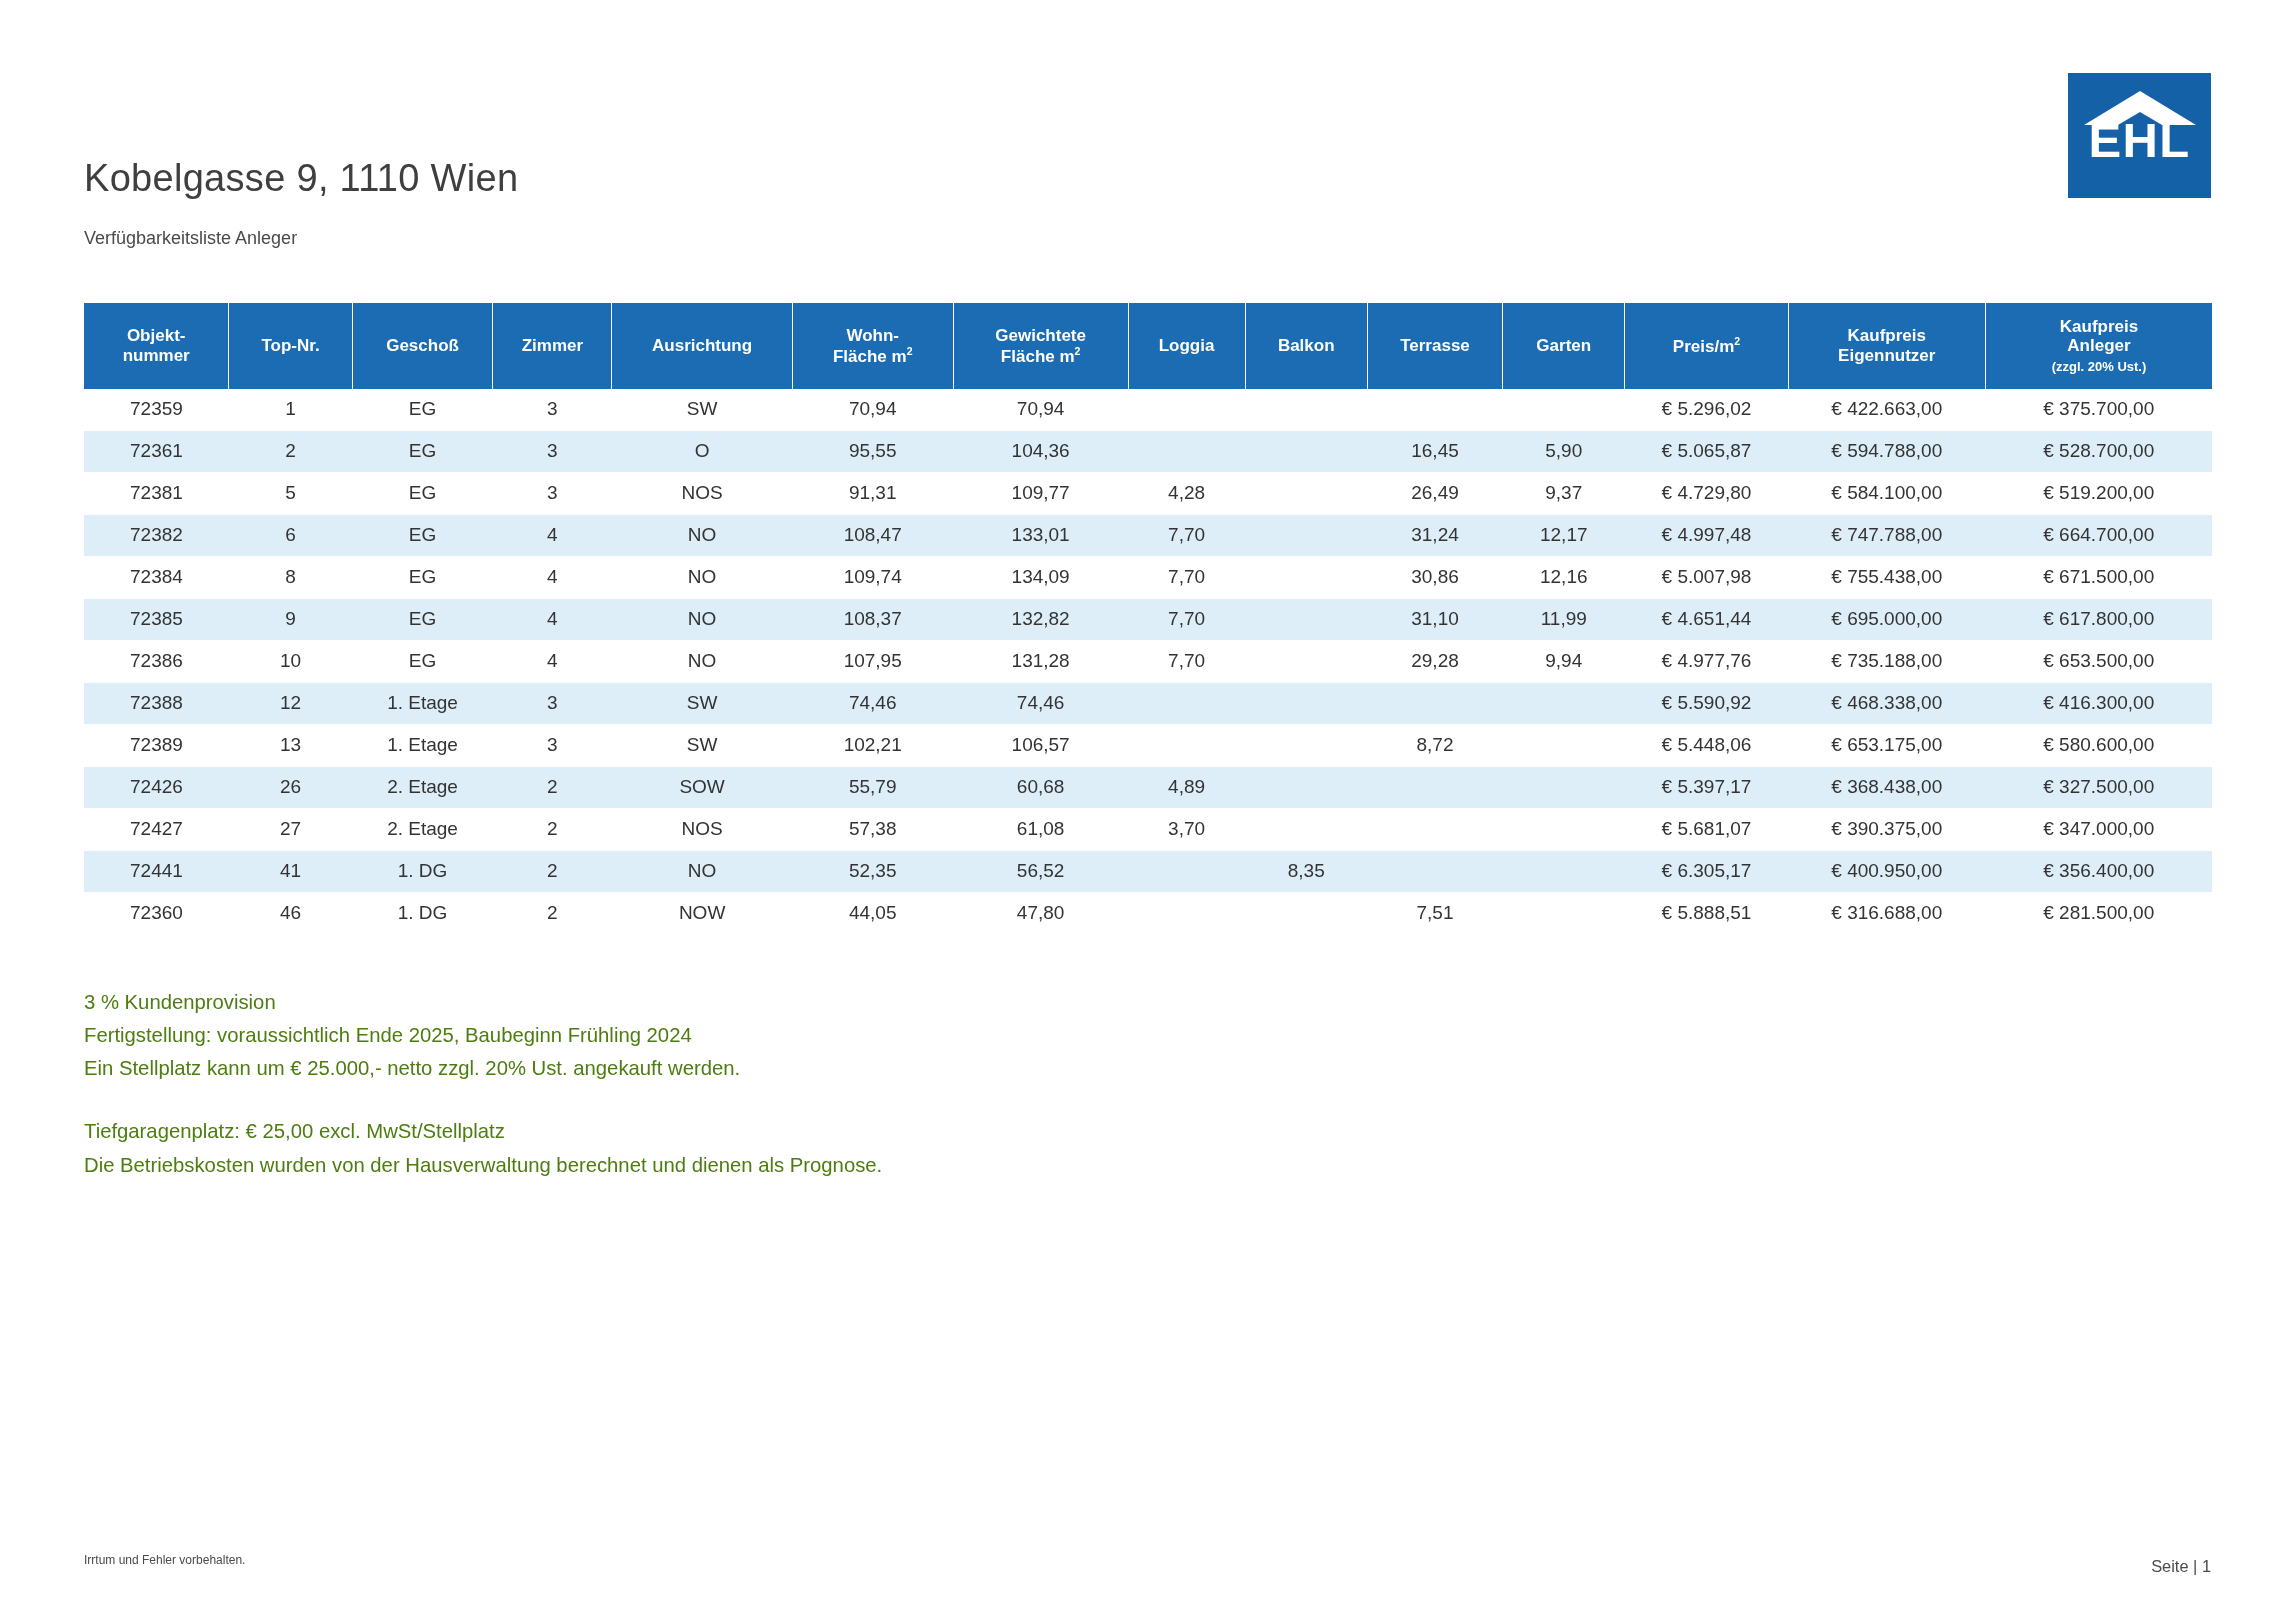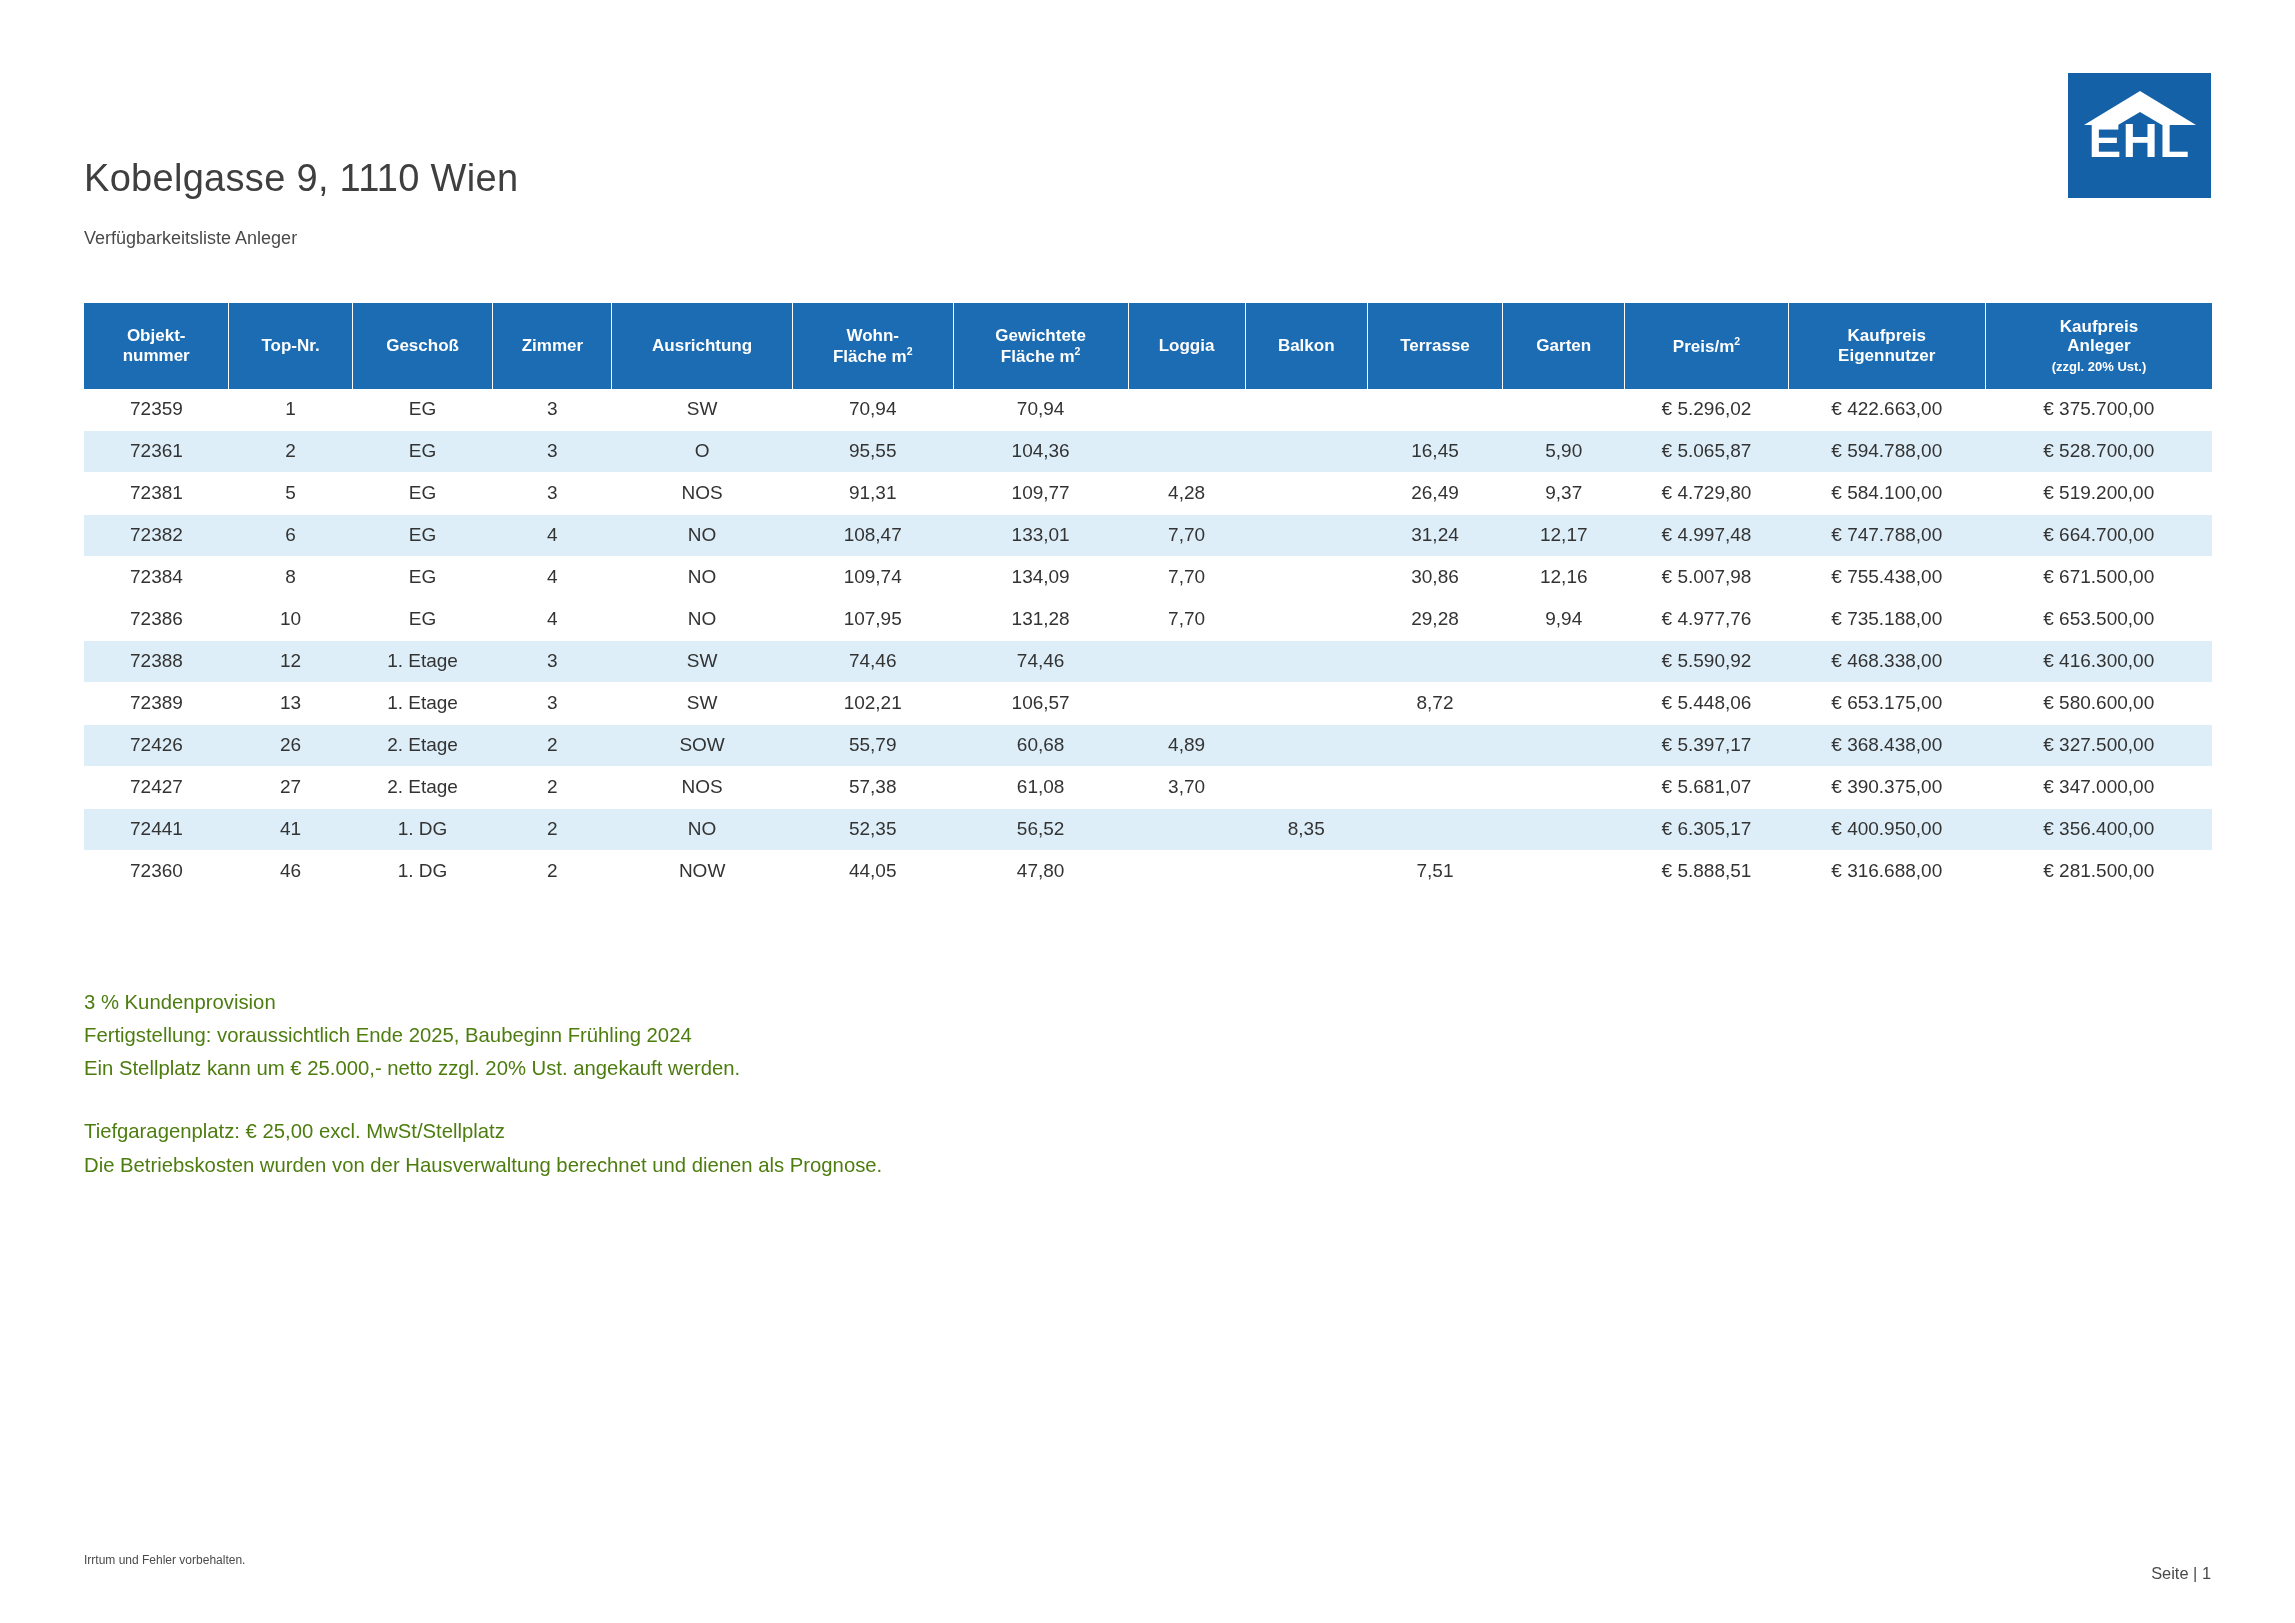--- a/index.html
+++ b/index.html
@@ -164,21 +164,21 @@
   .footer-left {
     position: absolute;
     left: 84px;
     bottom: 56px;
     font-size: 12px;
     color: #4a4a4a;
   }
   .footer-right {
     position: absolute;
     right: 84px;
-    bottom: 40px;
+    bottom: 47px;
     font-size: 16.4px;
     color: #4a4a4a;
   }
 </style>
 </head>
 <body>
 
 <div class="page">
 
   <div class="logo">
@@ -300,20 +300,36 @@
             <td class="c-right">109,74</td>
             <td class="c-right">134,09</td>
             <td class="c-right">7,70</td>
             <td class="c-right"></td>
             <td class="c-right">30,86</td>
             <td class="c-right">12,16</td>
             <td class="c-right">€ 5.007,98</td>
             <td class="c-right">€ 755.438,00</td>
             <td class="c-right">€ 671.500,00</td>
           </tr>
+          <tr class="even">
+            <td>72385</td>
+            <td>9</td>
+            <td class="c-left">EG</td>
+            <td>4</td>
+            <td>NO</td>
+            <td class="c-right">108,37</td>
+            <td class="c-right">132,82</td>
+            <td class="c-right">7,70</td>
+            <td class="c-right"></td>
+            <td class="c-right">31,10</td>
+            <td class="c-right">11,99</td>
+            <td class="c-right">€ 4.651,44</td>
+            <td class="c-right">€ 695.000,00</td>
+            <td class="c-right">€ 617.800,00</td>
+          </tr>
           <tr class="odd">
             <td>72386</td>
             <td>10</td>
             <td class="c-left">EG</td>
             <td>4</td>
             <td>NO</td>
             <td class="c-right">107,95</td>
             <td class="c-right">131,28</td>
             <td class="c-right">7,70</td>
             <td class="c-right"></td>

